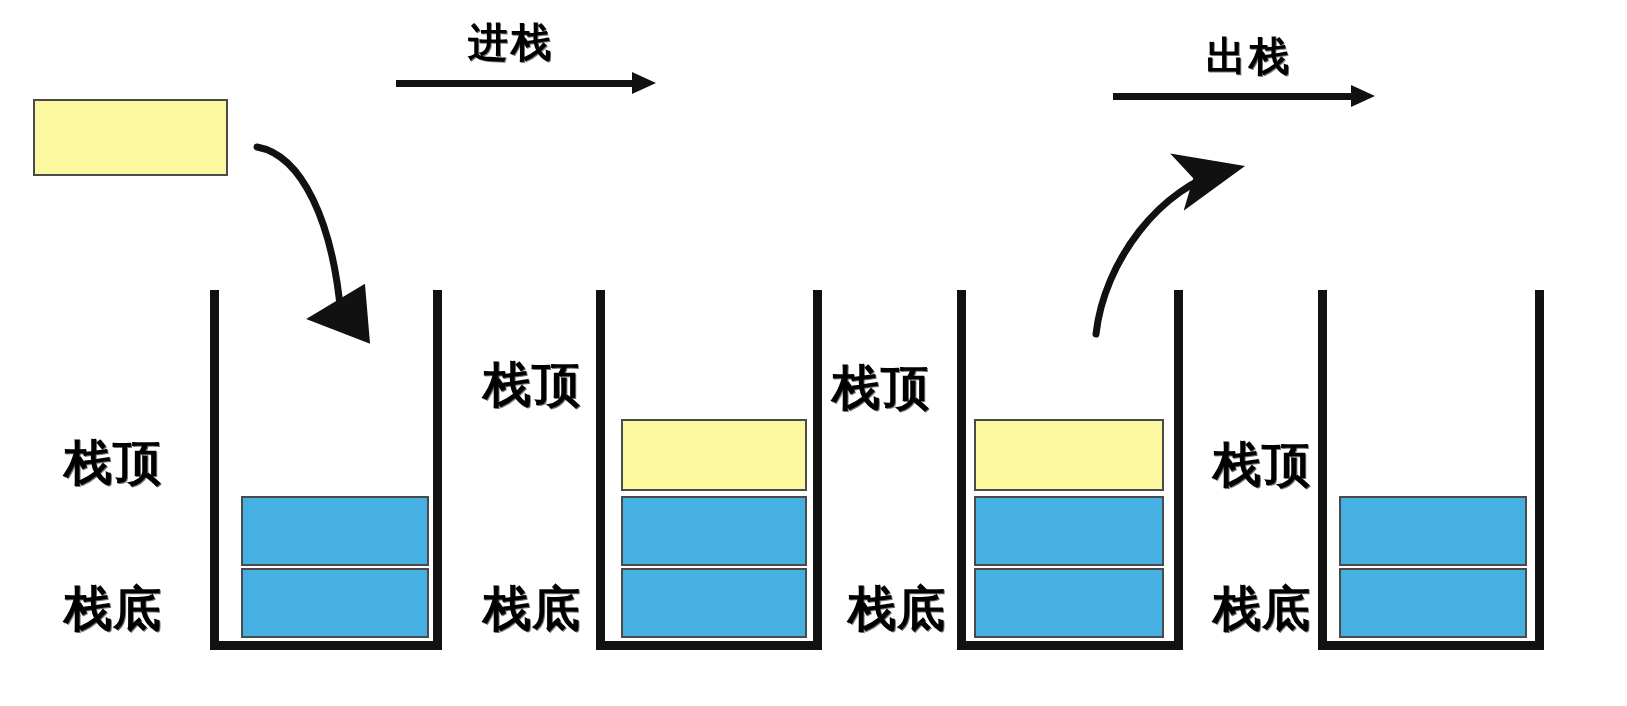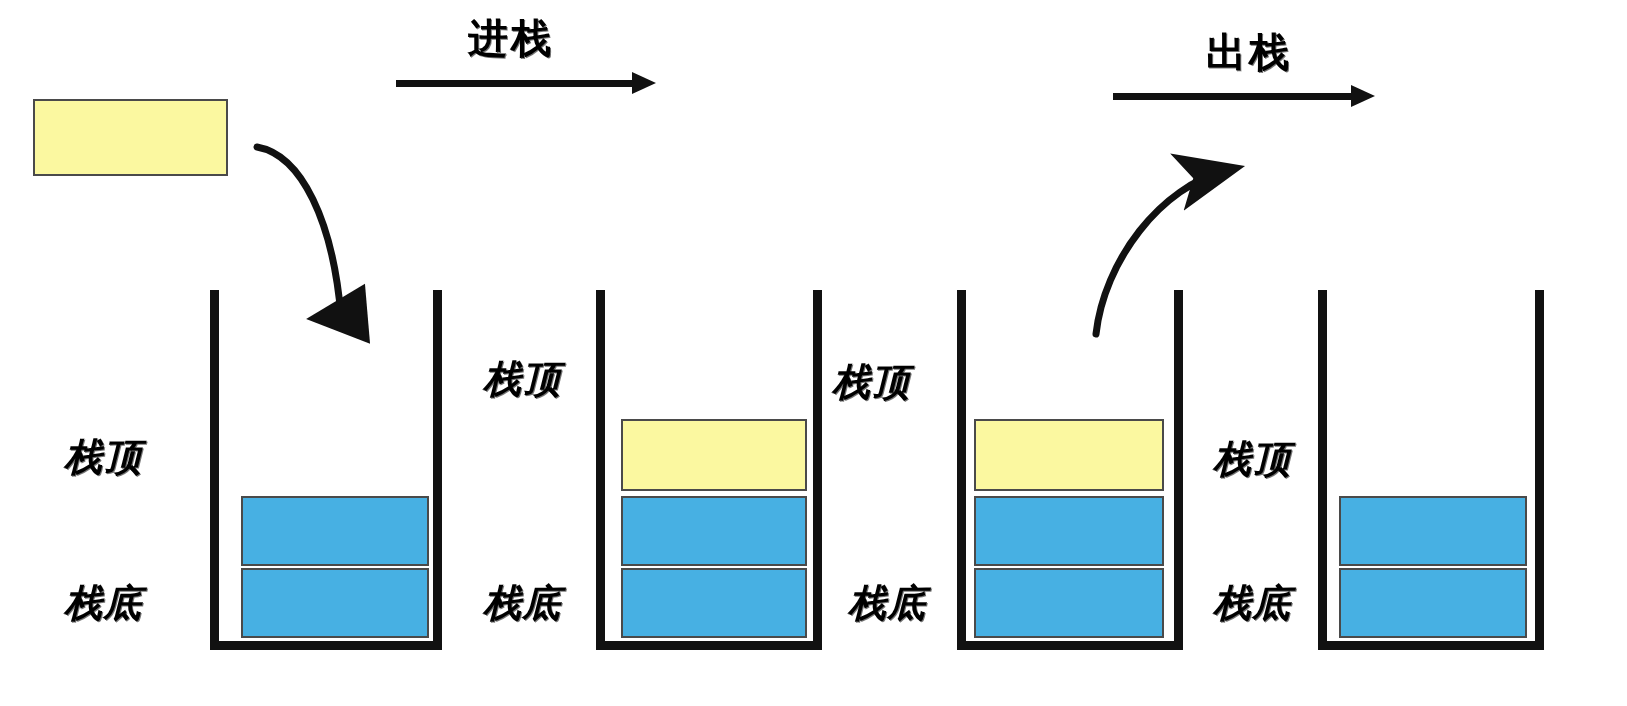--- a/index.html
+++ b/index.html
@@ -16,31 +16,30 @@
     height: 706px;
     background: #ffffff;
     overflow: hidden;
   }
 
   
   .cjk-label {
     position: absolute;
     font-family: "DejaVu Sans", "Liberation Sans", sans-serif;
     font-weight: 700;
-    font-size: 38px;
+    font-size: 48px;
     line-height: 1;
     color: #000000;
     white-space: nowrap;
     letter-spacing: 1px;
     text-shadow: 1px 1px 0 rgba(0,0,0,0.55);
-    font-style: italic;
   }
   .arrow-caption {
     position: absolute;
-    font-family: Liberation Mono, monospace;
+    font-family: Liberation Sans, sans-serif;
     font-weight: 700;
     font-size: 40px;
     line-height: 1;
     color: #000000;
     white-space: nowrap;
     letter-spacing: 3px;
     text-shadow: 1px 1px 0 rgba(0,0,0,0.55);
   }
 
   

